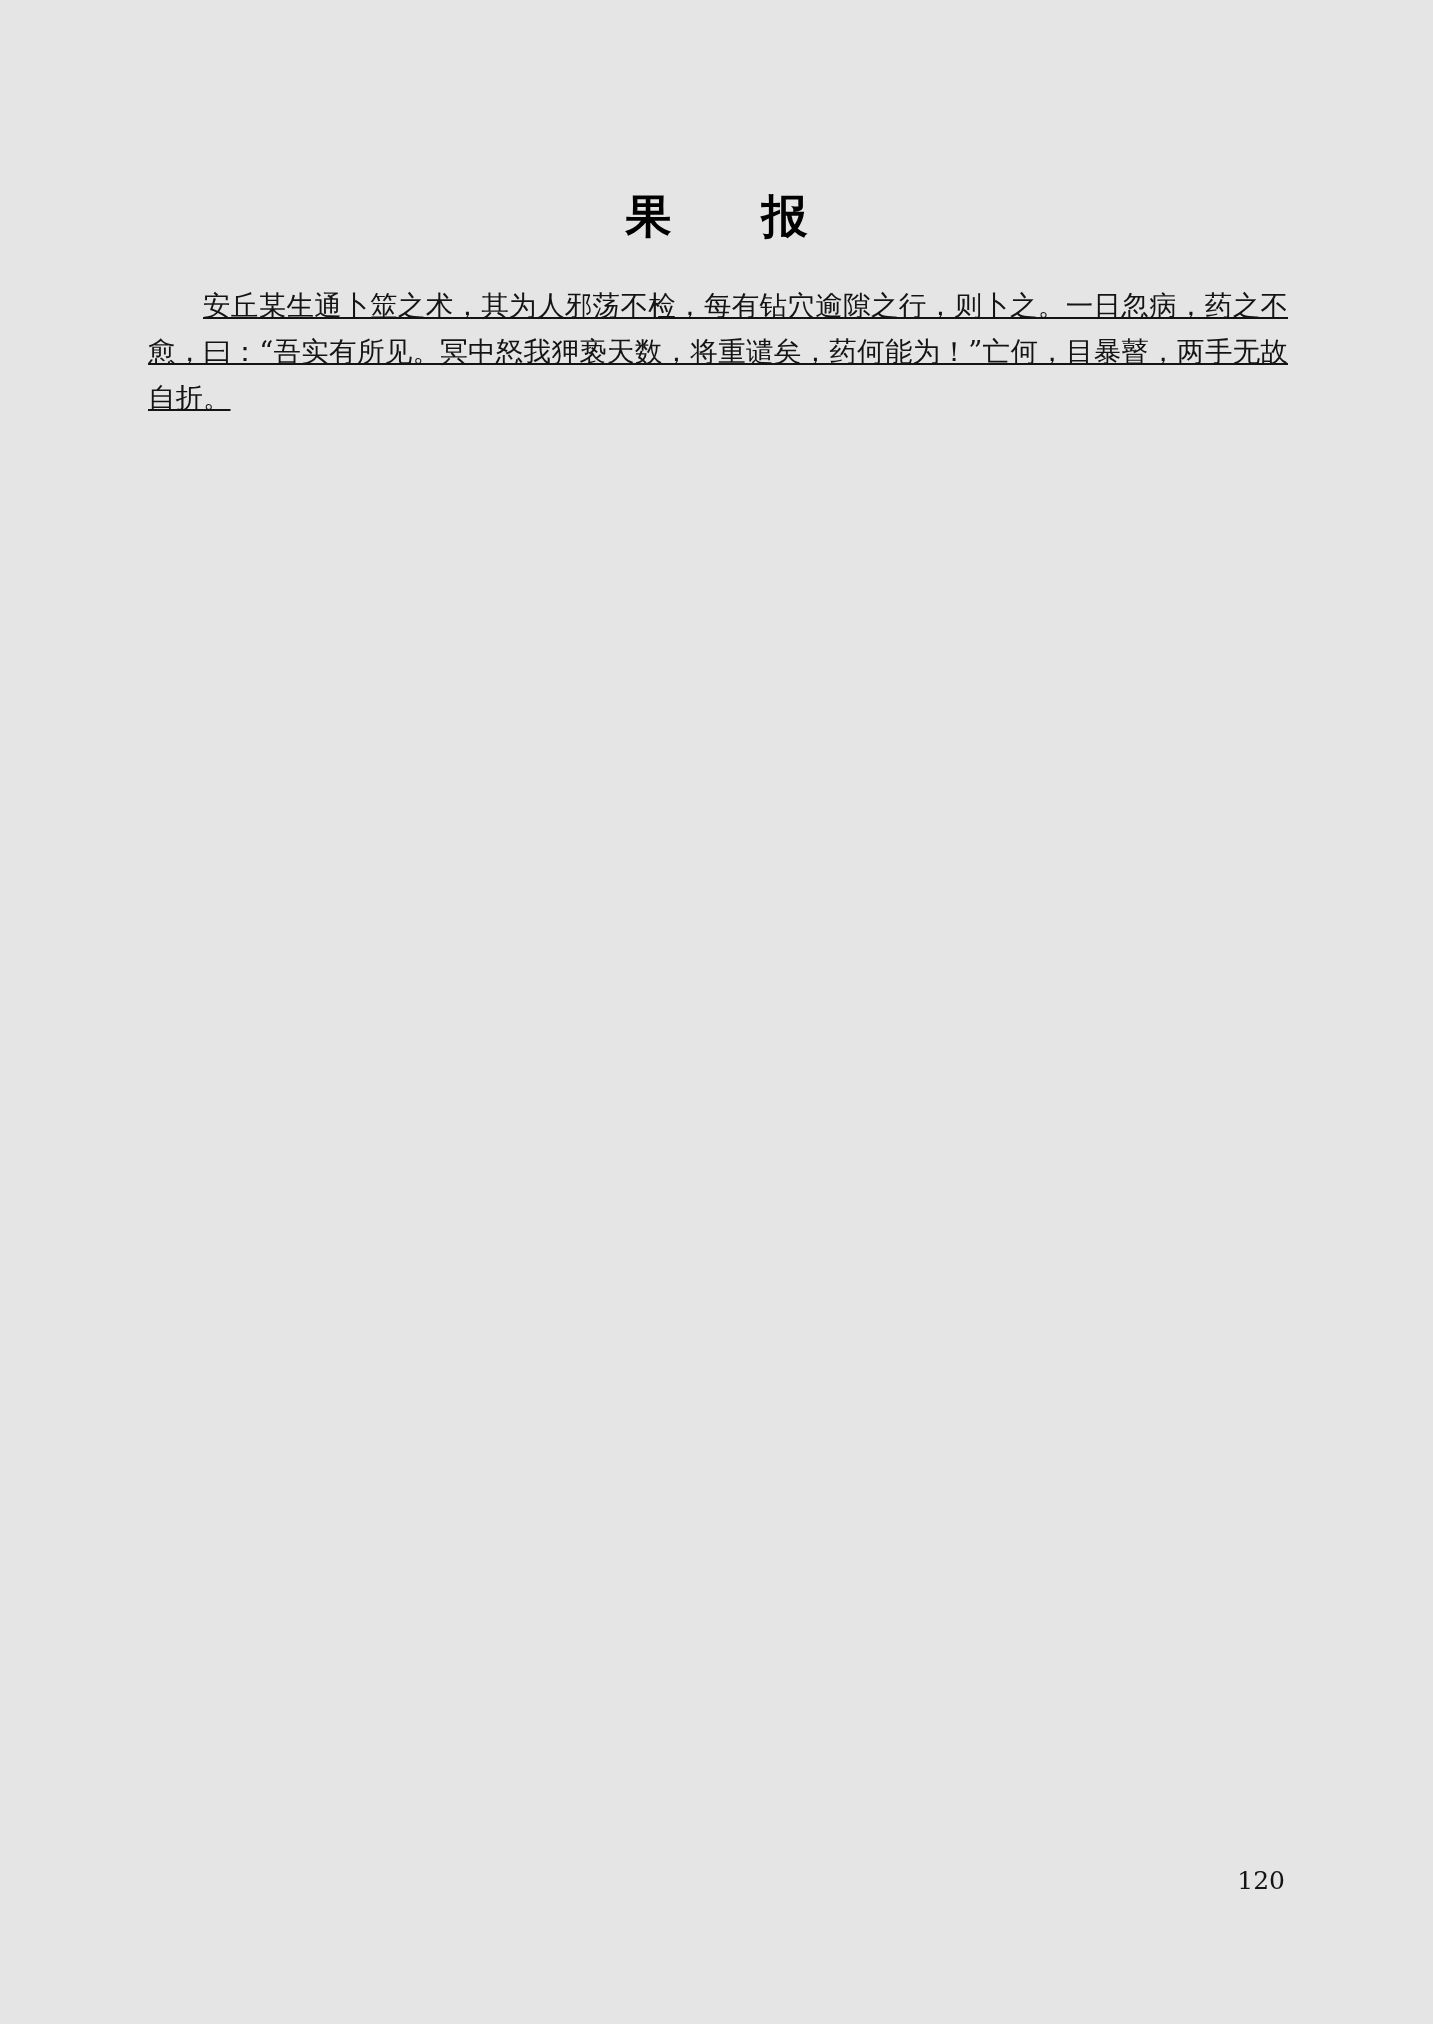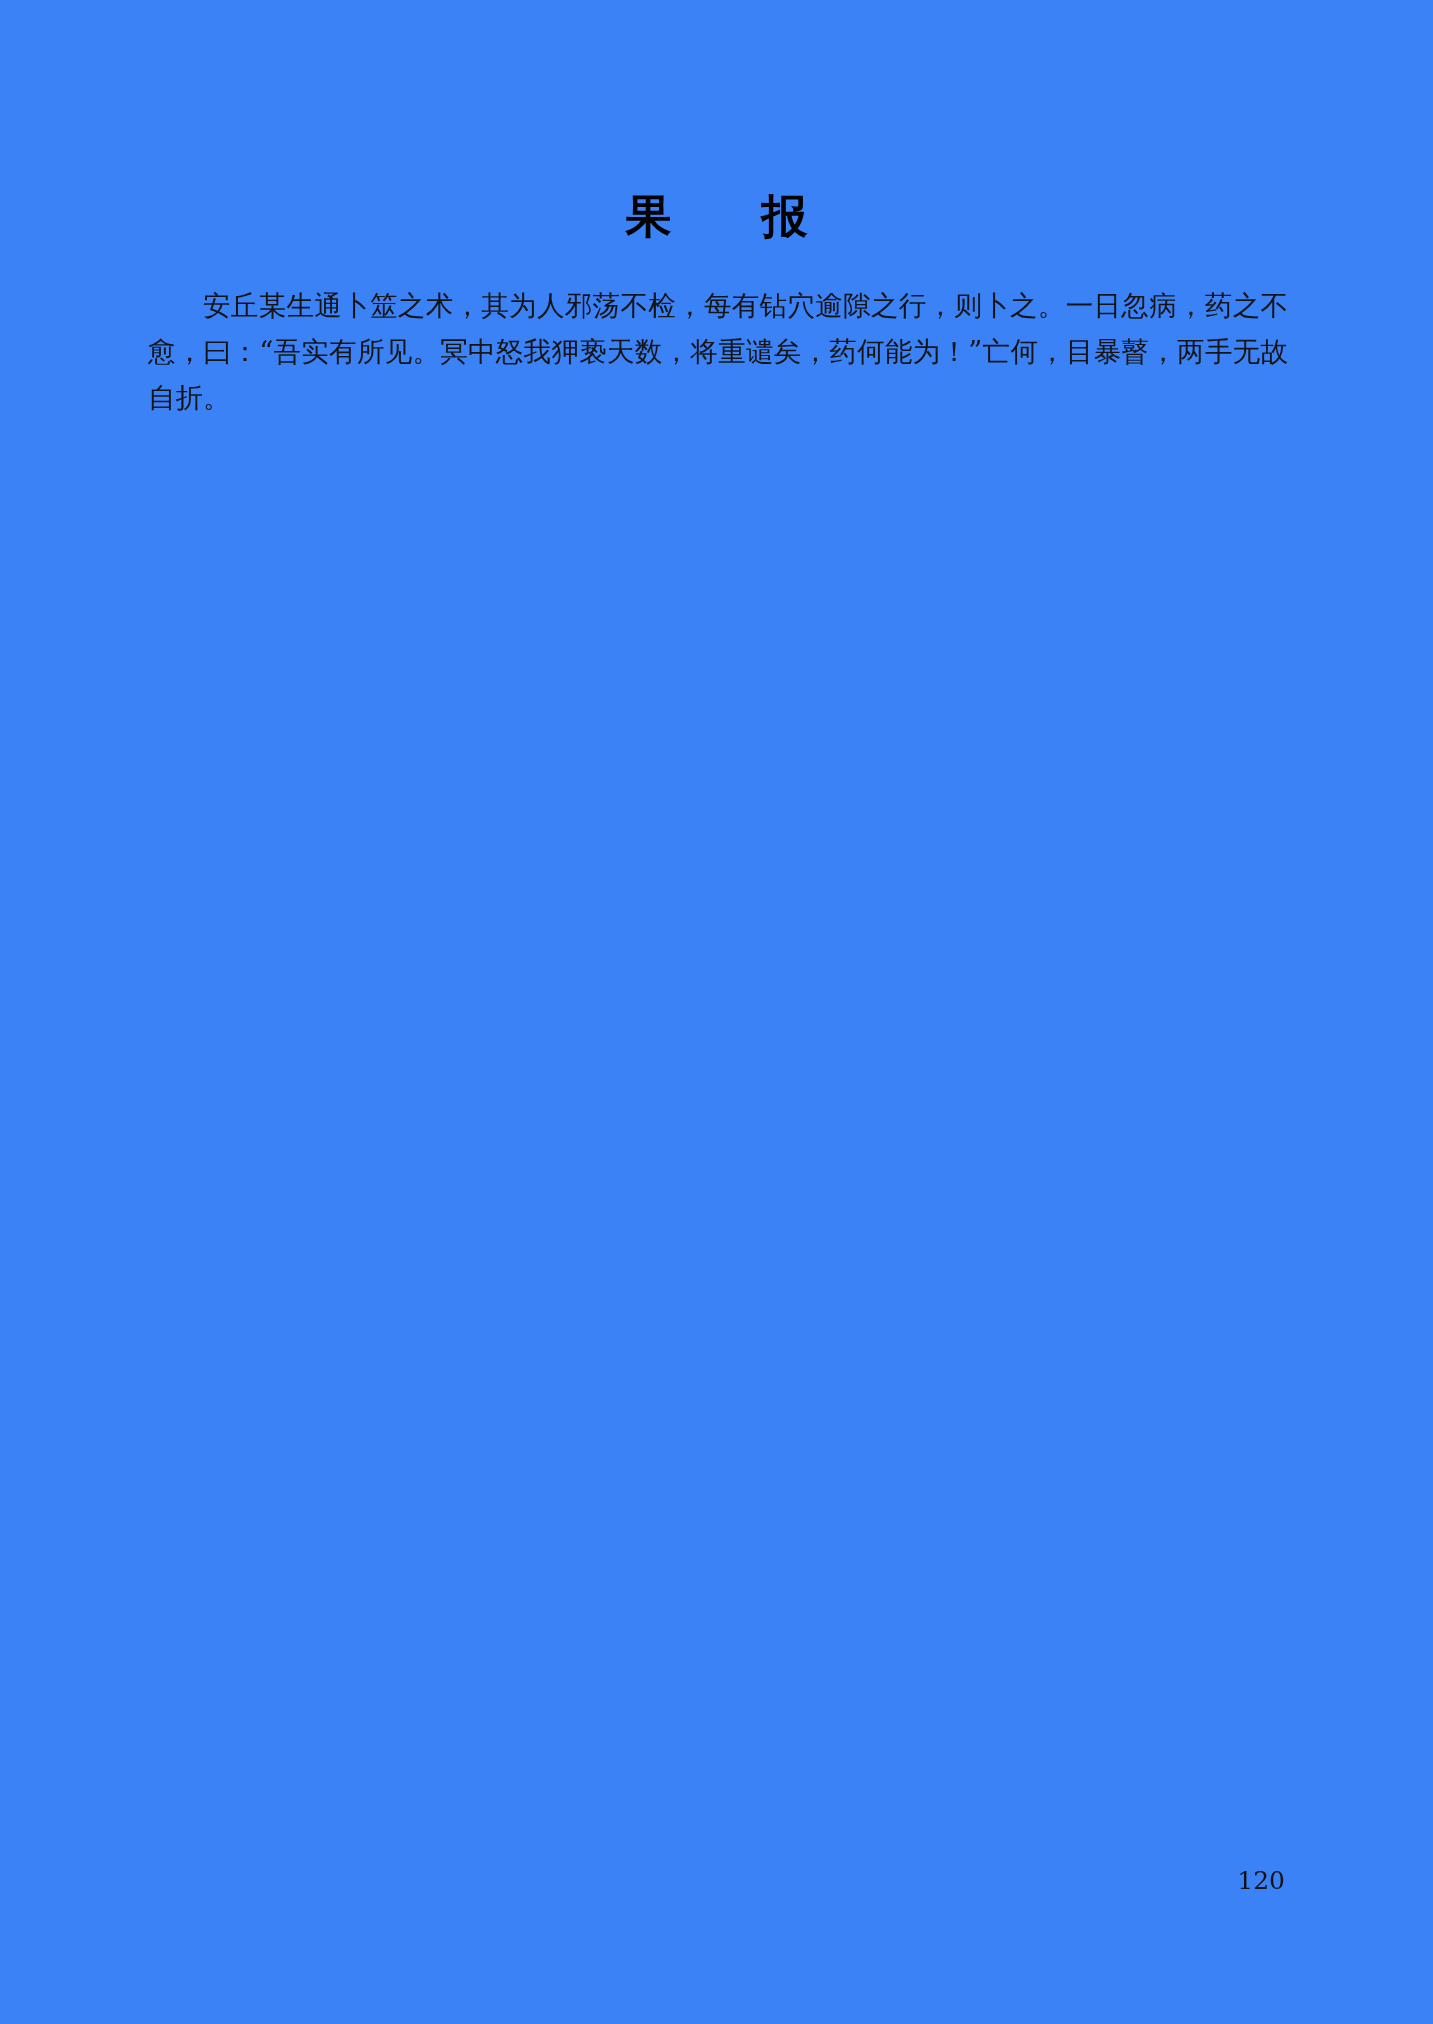--- a/index.html
+++ b/index.html
@@ -14,21 +14,21 @@
     font-family: "DejaVu Serif", "Liberation Serif", serif;
     color: #111111;
     overflow: hidden;
   }
   .page {
     position: absolute;
     left: 0;
     top: 0;
     width: 1433px;
     height: 2024px;
-    background: #3b82f6;
+    background: #e5e5e5;
   }
   .page-title {
     position: absolute;
     left: 0;
     top: 155px;
     width: 1433px;
     text-align: center;
     font-size: 46px;
     font-weight: 700;
     letter-spacing: 22px;
@@ -45,20 +45,21 @@
     line-height: 46px;
     text-align: justify;
     text-justify: inter-character;
     color: #141414;
   }
   .para {
     margin: 0;
     text-indent: 2em;
     text-align: justify;
     text-justify: inter-character;
+    text-decoration: underline;
   }
   .page-number {
     position: absolute;
     right: 148px;
     top: 1866px;
     font-size: 25px;
     color: #141414;
     font-family: "DejaVu Serif", "Liberation Serif", serif;
   }
 </style>

